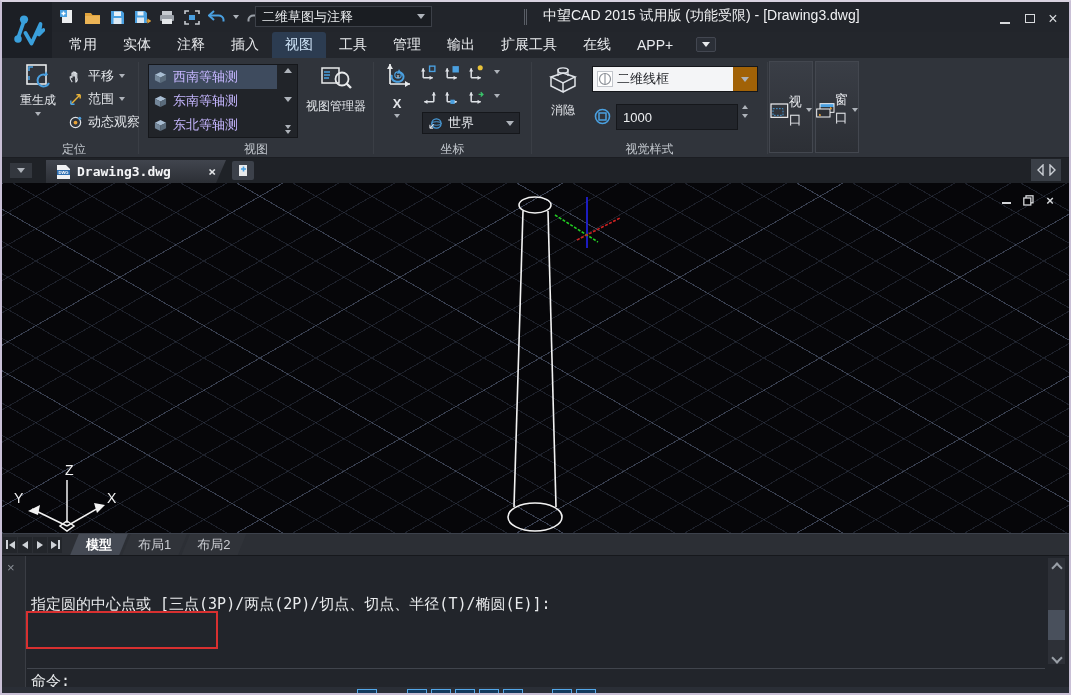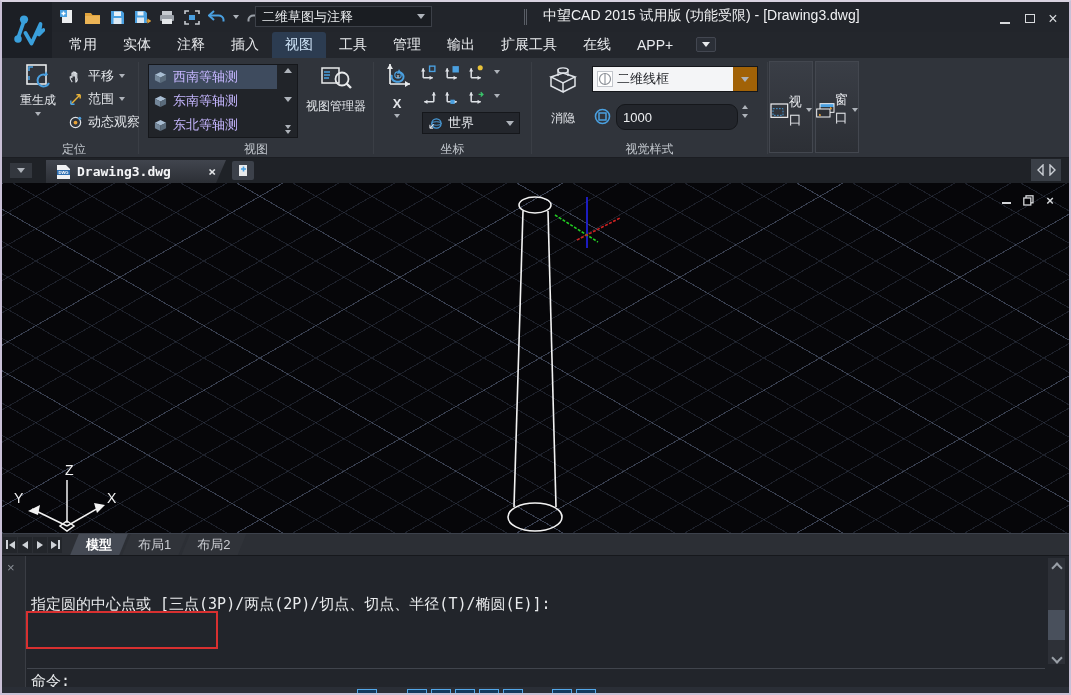--- a/index.html
+++ b/index.html
@@ -356,40 +356,40 @@
     </div>
     <div class="plabel" style="left:372px;width:157px;">坐标</div>
 
     <div class="bigbtn" style="left:538px;top:6px;width:46px;">
       <svg width="30" height="30" viewBox="0 0 30 30">
         <ellipse cx="15" cy="6.5" rx="5" ry="2.6" fill="none" stroke="#dfe3e8" stroke-width="1.4"></ellipse>
         <path d="M15 9 L27 13 15 19 3 13 Z" fill="none" stroke="#dfe3e8" stroke-width="1.5"></path>
         <path d="M3 13 V22 L15 28 V19 M27 13 V22 L15 28" fill="none" stroke="#dfe3e8" stroke-width="1.5"></path>
         <path d="M10 5 V12 M20 5 V12" stroke="#dfe3e8" stroke-width="1.2"></path>
       </svg>
-      <span style="margin-top:16px;">消隐</span>
+      <span style="margin-top:8px;">消隐</span>
     </div>
     <div class="white-combo" style="left:590px;top:8px;width:166px;height:26px;">
       <span class="white-field">
         <svg width="16" height="16" viewBox="0 0 16 16">
           <rect x="0.5" y="0.5" width="15" height="15" fill="#fff" stroke="#c2c6cc"></rect>
           <circle cx="8" cy="8" r="5.5" fill="none" stroke="#8a8f96" stroke-width="1.2"></circle>
           <path d="M8 2.5 V13.5" stroke="#8a8f96" stroke-width="1.1"></path>
         </svg>
         <span>二维线框</span>
       </span>
       <span style="width:24px;display:flex;align-items:center;justify-content:center;">
           <span class="tri-d"></span>
         </span>
     </div>
     <svg class="a" style="left:592px;top:50px;" width="17" height="17" viewBox="0 0 17 17">
       <circle cx="8.5" cy="8.5" r="7" fill="none" stroke="#4aa0e0" stroke-width="1.6"></circle>
       <rect x="5" y="5" width="7" height="7" fill="none" stroke="#4aa0e0" stroke-width="1.5"></rect>
     </svg>
-    <input class="lod-input" style="left: 614px; top: 46px; width: 122px; height: 26px; border-radius: 9px;" readonly="" value="1000">
+    <input class="lod-input" style="left: 614px; top: 46px; width: 122px; height: 26px;" readonly="" value="1000">
     <div class="a" style="left:740px;top:47px;display:flex;flex-direction:column;gap:5px;">
       <span class="tri-u tri-sm" style="border-bottom:4px solid #aeb3ba;border-left-width:3px;border-right-width:3px;"></span>
       <span class="tri-d tri-sm"></span>
     </div>
     <div class="plabel" style="left:530px;width:235px;">视觉样式</div>
 
     <div class="panelbtn" style="left:767px;">
       <svg width="28" height="24" viewBox="0 0 28 24" style="margin-top:8px;">
         <rect x="1.5" y="1.5" width="25" height="20" fill="none" stroke="#f0f1f3" stroke-width="1.8"></rect>
         <rect x="4.5" y="8.5" width="15" height="10" fill="none" stroke="#4aa0e0" stroke-width="1.4" stroke-dasharray="2.5 2"></rect>

